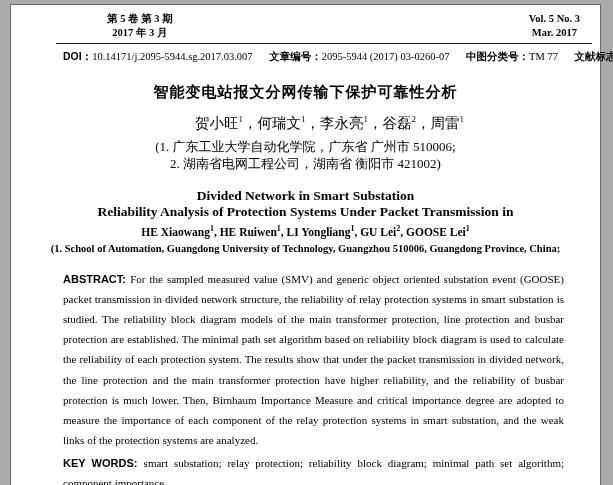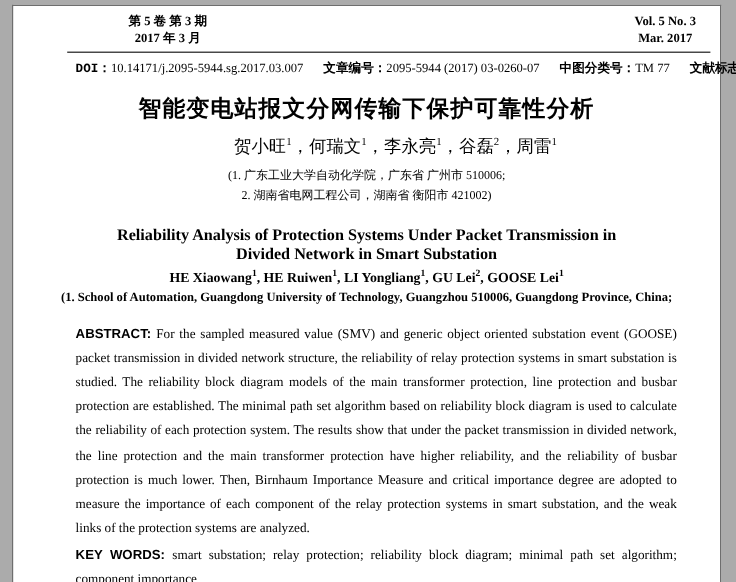--- a/index.html
+++ b/index.html
@@ -31,32 +31,32 @@
   }
   .rule{
     border-top:1.5px solid #1c1c1c;
     margin:4px 8px 0 45px;
   }
   
   .meta{
     padding:6px 18px 0 52px;
     font-size:10.5px;white-space:nowrap;
   }
-  .meta b{font-family:Liberation Mono, monospace;font-weight:700;}
+  .meta b{font-family:Liberation Sans, sans-serif;font-weight:700;}
   .meta .meta-item{margin-right:14px;}
   .meta .meta-item:last-child{margin-right:0;}
   
   .title-cn{
     margin-top:15px;text-align:center;
     font-family:Liberation Sans, sans-serif;
-    font-weight:700;font-size:19px;line-height:26px;letter-spacing:1px;
+    font-weight:700;font-size:15px;line-height:26px;letter-spacing:1px;
   }
   .authors-cn{margin-top:9px;text-align:center;font-size:14.5px;line-height:18px;margin-left:48px;}
   .authors-cn sup{font-size:9px;}
-  .affil-cn{margin-top:7px;text-align:center;font-size:10px;line-height:16.5px;}
+  .affil-cn{margin-top:7px;text-align:center;font-size:13px;line-height:16.5px;}
   .title-en{
     margin-top:16px;text-align:center;
     font-weight:700;font-size:13.5px;line-height:15.5px;
   }
   .authors-en{margin-top:6px;text-align:center;font-weight:700;font-size:11.5px;line-height:14px;}
   .authors-en sup{font-size:8px;font-weight:700;}
   .affil-en{margin-top:4px;text-align:center;font-size:10.5px;line-height:12.5px;font-weight:bold;}
   
   .block{
     margin:0 36px 0 52px;
@@ -97,22 +97,22 @@
   <div class="authors-cn">
     <span><span>贺小旺</span><sup>1</sup><span>，</span></span><span><span>何瑞文</span><sup>1</sup><span>，</span></span><span><span>李永亮</span><sup>1</sup><span>，</span></span><span><span>谷磊</span><sup>2</sup><span>，</span></span><span><span>周雷</span><sup>1</sup><span></span></span>
   </div>
 
   <div class="affil-cn">
     <div>(1. 广东工业大学自动化学院，广东省 广州市 510006;</div>
     <div>2. 湖南省电网工程公司，湖南省 衡阳市 421002)</div>
   </div>
 
   <div class="title-en">
+    <div>Divided Network in Smart Substation</div>
     <div>Reliability Analysis of Protection Systems Under Packet Transmission in</div>
-    <div>Divided Network in Smart Substation</div>
   </div>
 
   <div class="authors-en">
     <span><span>HE Xiaowang</span><sup>1</sup><span>, </span></span><span><span>HE Ruiwen</span><sup>1</sup><span>, </span></span><span><span>LI Yongliang</span><sup>1</sup><span>, </span></span><span><span>GU Lei</span><sup>2</sup><span>, </span></span><span><span>GOOSE Lei</span><sup>1</sup><span></span></span>
   </div>
 
   <div class="affil-en">
     <div>(1. School of Automation, Guangdong University of Technology, Guangzhou 510006, Guangdong Province, China;</div>
   </div>
 

